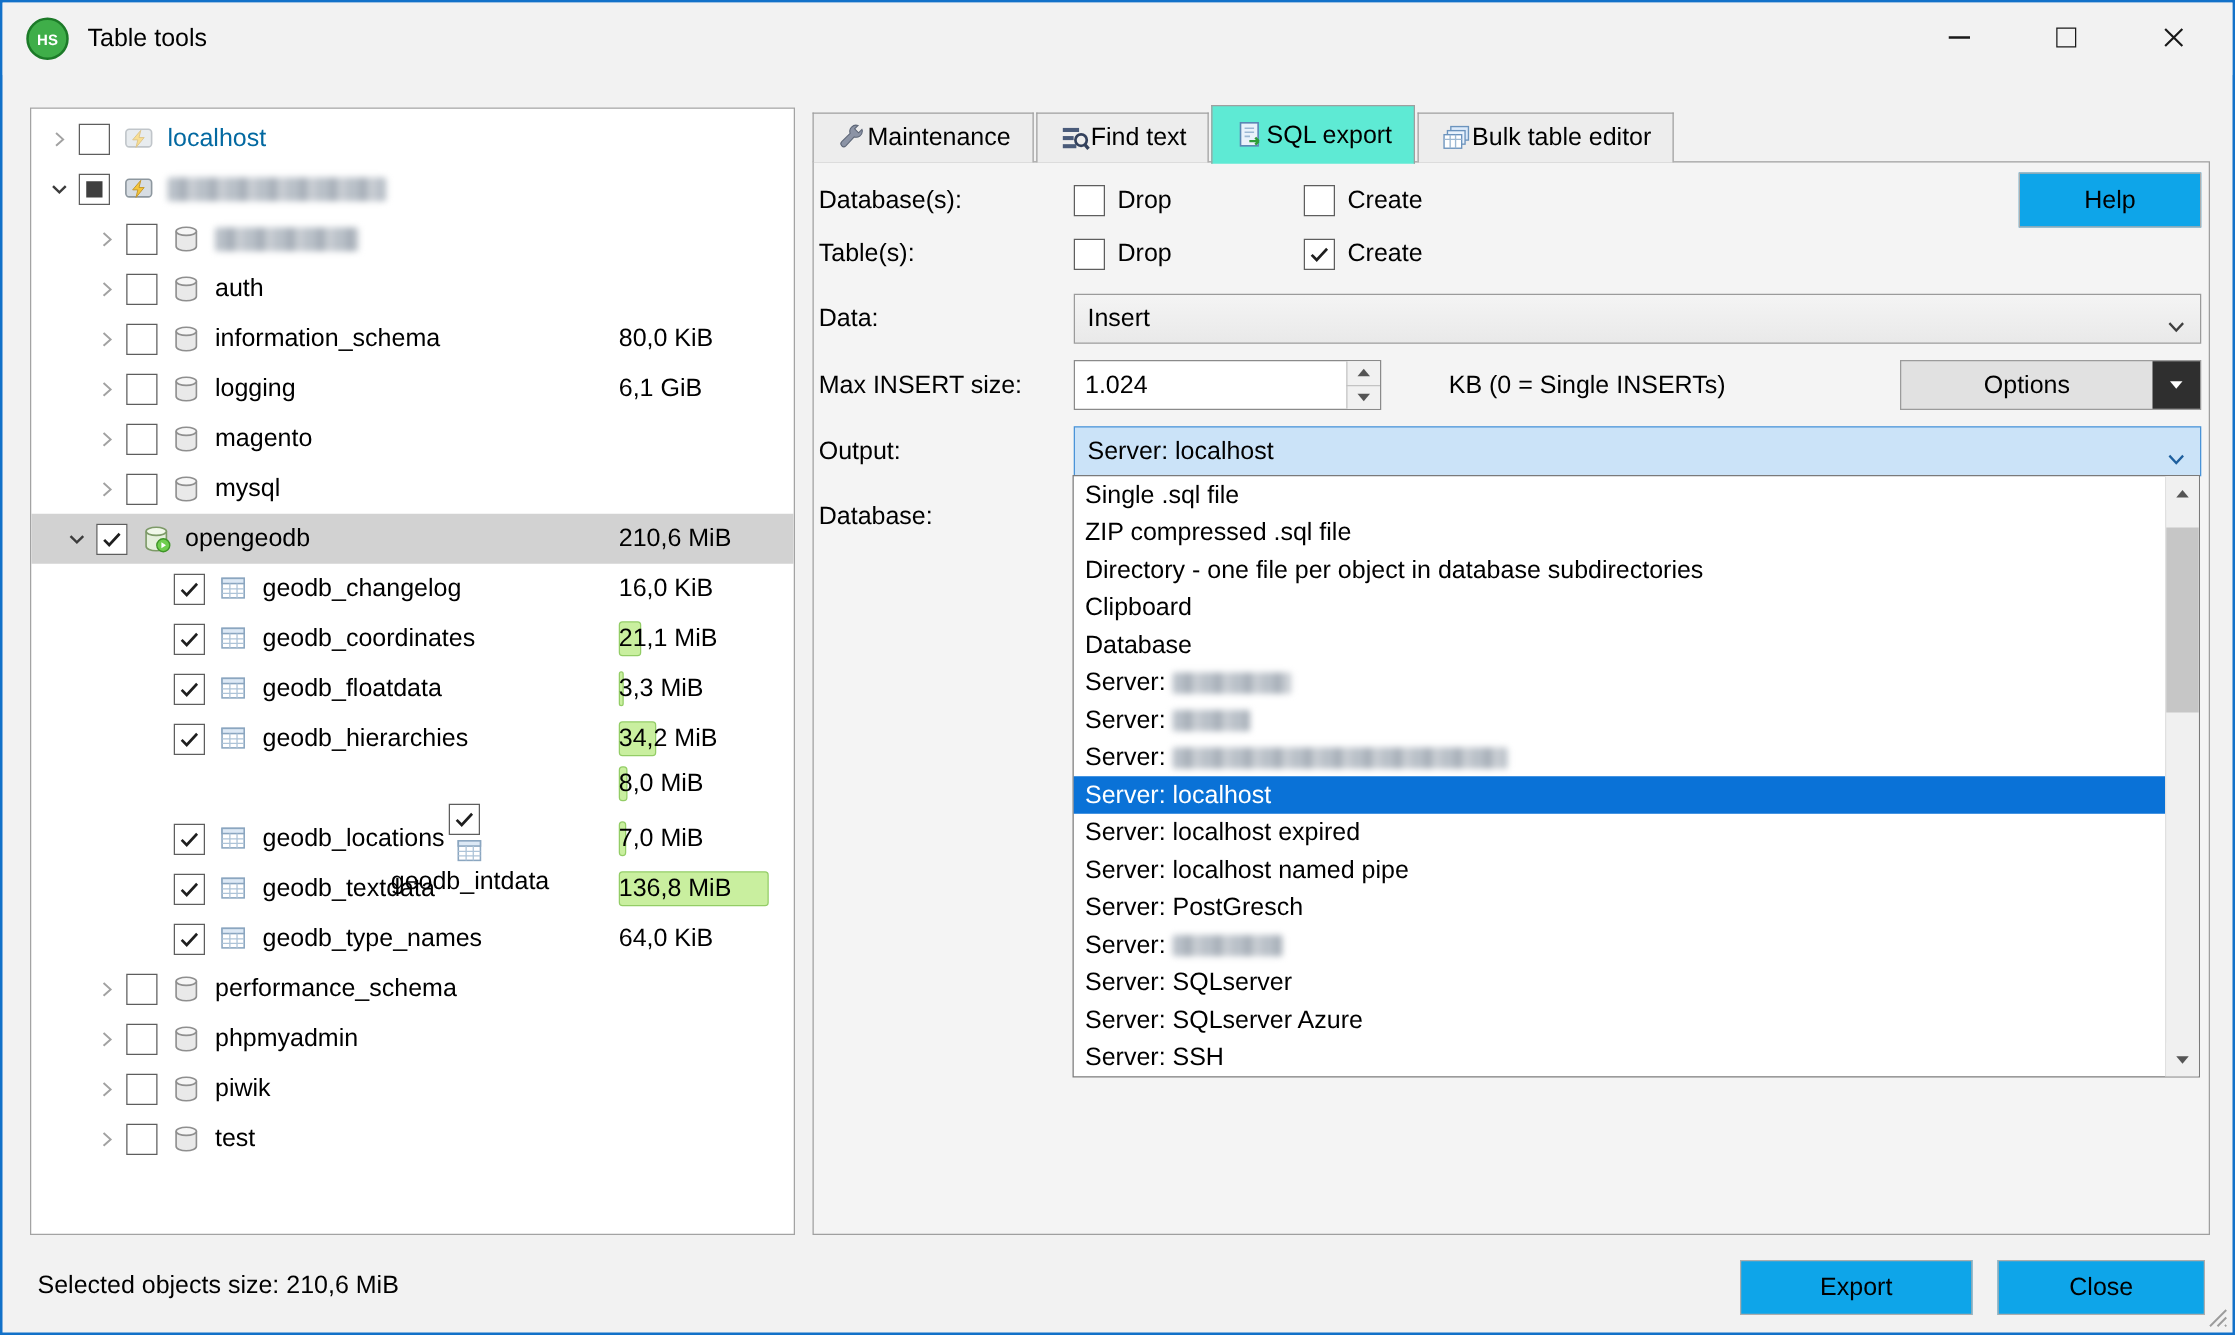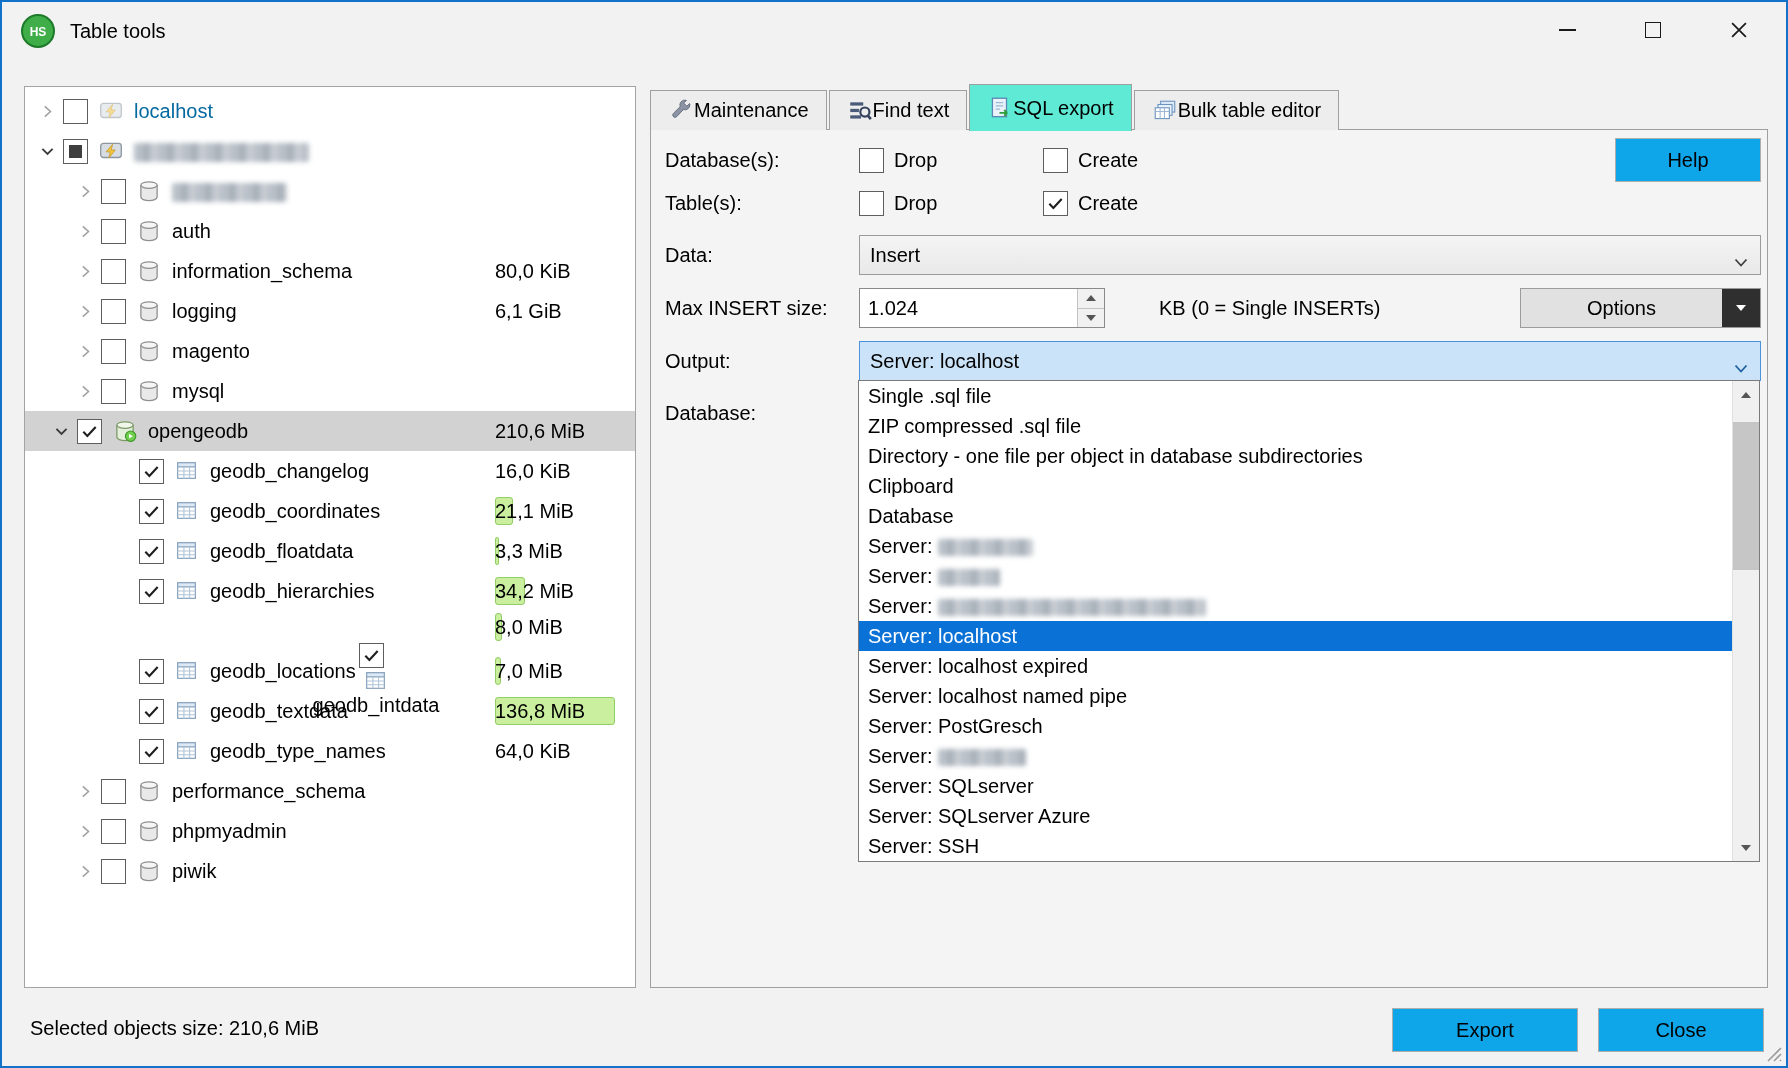--- a/index.html
+++ b/index.html
@@ -35,21 +35,21 @@
               background:repeating-linear-gradient(90deg,#b9c0c8 0 9px,#a8b0b9 9px 16px,#c7ccd2 16px 24px); filter:blur(2.4px); }
 
   
   .tabbar { position:absolute; left:648px; top:81px; height:47px; display:flex; align-items:flex-end; z-index:5; }
   .tab { display:flex; align-items:center; height:40px; padding:0 17px; background:#ededed; border:1px solid #9f9f9f; border-bottom:none; margin-right:2px; cursor:default; }
   .tab.active { height:47px; margin-bottom:-1px; background:#5eead4; }
   .tabicon { width:26px; height:26px; display:inline-flex; }
 
   
   .page { position:absolute; left:648px; top:127px; width:1118px; height:859px; background:#f4f4f4; border:1px solid #9f9f9f; z-index:1; }
-  .flabel { position:absolute; left:14px; line-height:28px; }
+  .flabel { position:absolute; left:4px; line-height:28px; }
   .fcb { position:absolute; display:flex; align-items:center; }
   .cblabel { margin-left:10px; line-height:26px; }
 
   .btn { position:absolute; display:flex; align-items:center; justify-content:center; background:#0ea5e9; border:1px solid #adadad; cursor:default; }
 
   .combo { position:absolute; height:40px; background:linear-gradient(#f4f4f4,#e9e9e9); border:1px solid #9b9b9b; display:flex; align-items:center; }
   .combo-text { padding-left:10px; }
   .combo-arrow { position:absolute; right:12px; top:14px; }
   .combo.focused { background:#cbe3f8; border-color:#4a93d8; }
 
@@ -419,20 +419,33 @@
             <path d="M5.5 3.2 10.8 8l-5.3 4.8" fill="none" stroke="#a2a2a2" stroke-width="1.5"></path>
           </svg>
         </span>
         <span class="cb"></span>
         <span class="ticon"><svg width="26" height="26" viewBox="0 0 24 24">
             <path d="M4.5 6.5v11c0 1.9 3.4 3.4 7.5 3.4s7.5-1.5 7.5-3.4v-11" fill="#e9e9e9" stroke="#8f8f8f" stroke-width="1.2"></path>
             <ellipse cx="12" cy="6.5" rx="7.5" ry="3" fill="#f6f6f6" stroke="#8f8f8f" stroke-width="1.2"></ellipse>
           </svg></span>
         <span class="tlabel">piwik</span>
       </div>
+      <div class="trow" style="padding-left: 44px;">
+        <span class="chevron">
+          <svg width="17" height="17" viewBox="0 0 16 16">
+            <path d="M5.5 3.2 10.8 8l-5.3 4.8" fill="none" stroke="#a2a2a2" stroke-width="1.5"></path>
+          </svg>
+        </span>
+        <span class="cb"></span>
+        <span class="ticon"><svg width="26" height="26" viewBox="0 0 24 24">
+            <path d="M4.5 6.5v11c0 1.9 3.4 3.4 7.5 3.4s7.5-1.5 7.5-3.4v-11" fill="#e9e9e9" stroke="#8f8f8f" stroke-width="1.2"></path>
+            <ellipse cx="12" cy="6.5" rx="7.5" ry="3" fill="#f6f6f6" stroke="#8f8f8f" stroke-width="1.2"></ellipse>
+          </svg></span>
+        <span class="tlabel">test</span>
+      </div>
     </div>
 
   <div class="tabbar">
       <div class="tab">
         <span class="tabicon">
           <svg width="26" height="26" viewBox="0 0 24 24">
             <path d="M20.2 6.3a4.6 4.6 0 0 1-6 4.4L8 17.2a2.1 2.1 0 1 1-3-3l6.2-6.1A4.6 4.6 0 0 1 17 2.2l-2.5 2.5 2.9 2.9 2.5-2.5c.2.4.3.8.3 1.2z" fill="#8b93a5" stroke="#5c6576" stroke-width="0.8"></path>
           </svg>
         </span>
         <span>Maintenance</span>

